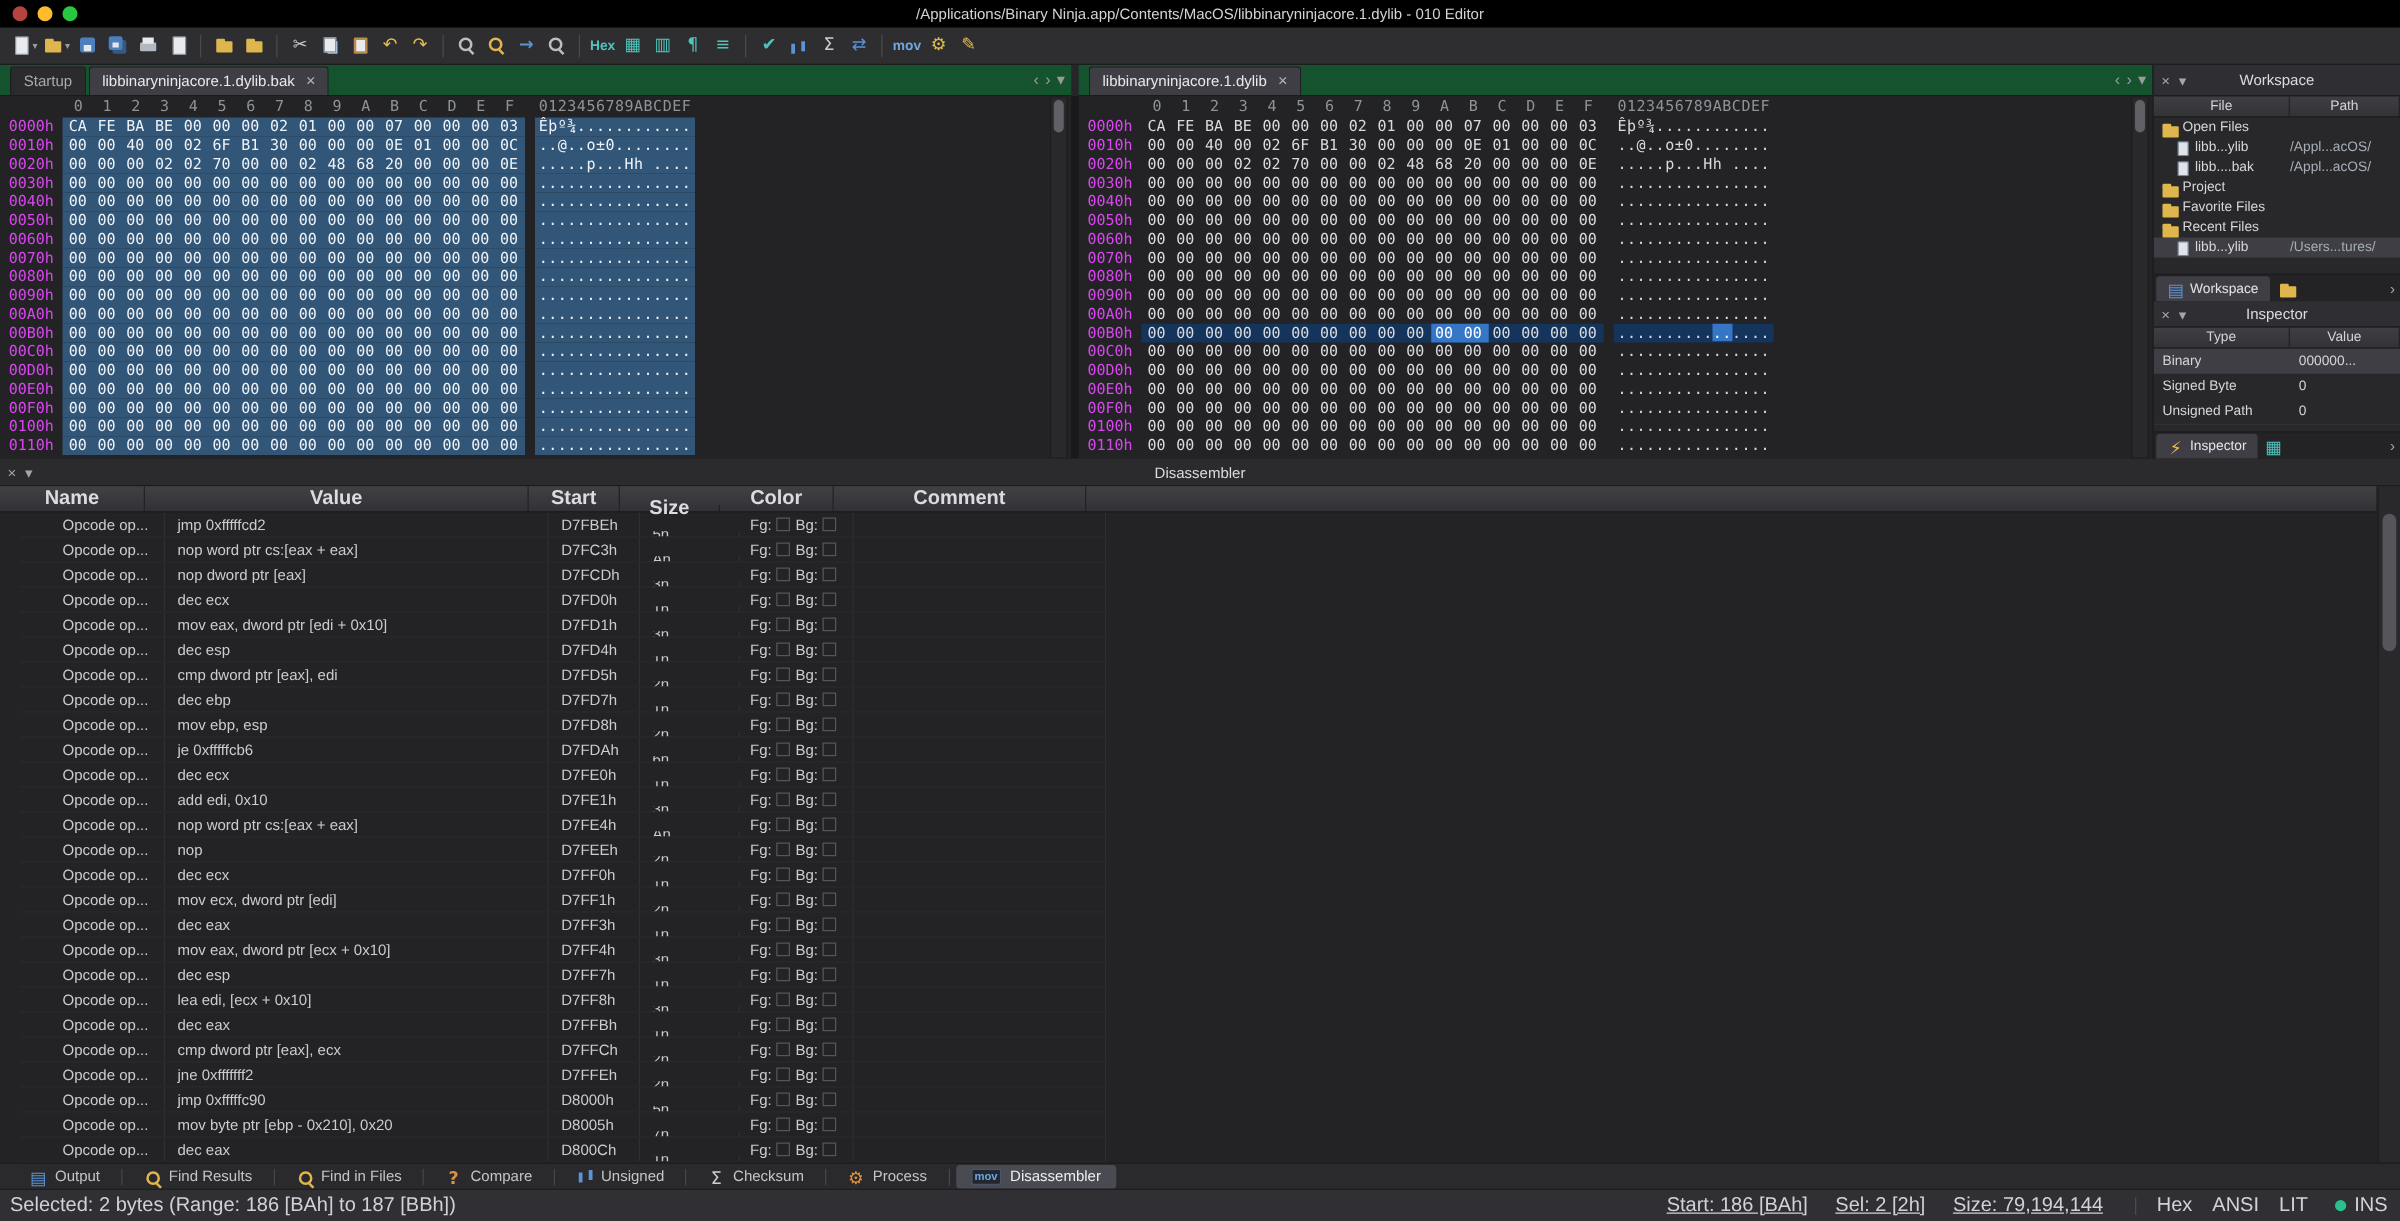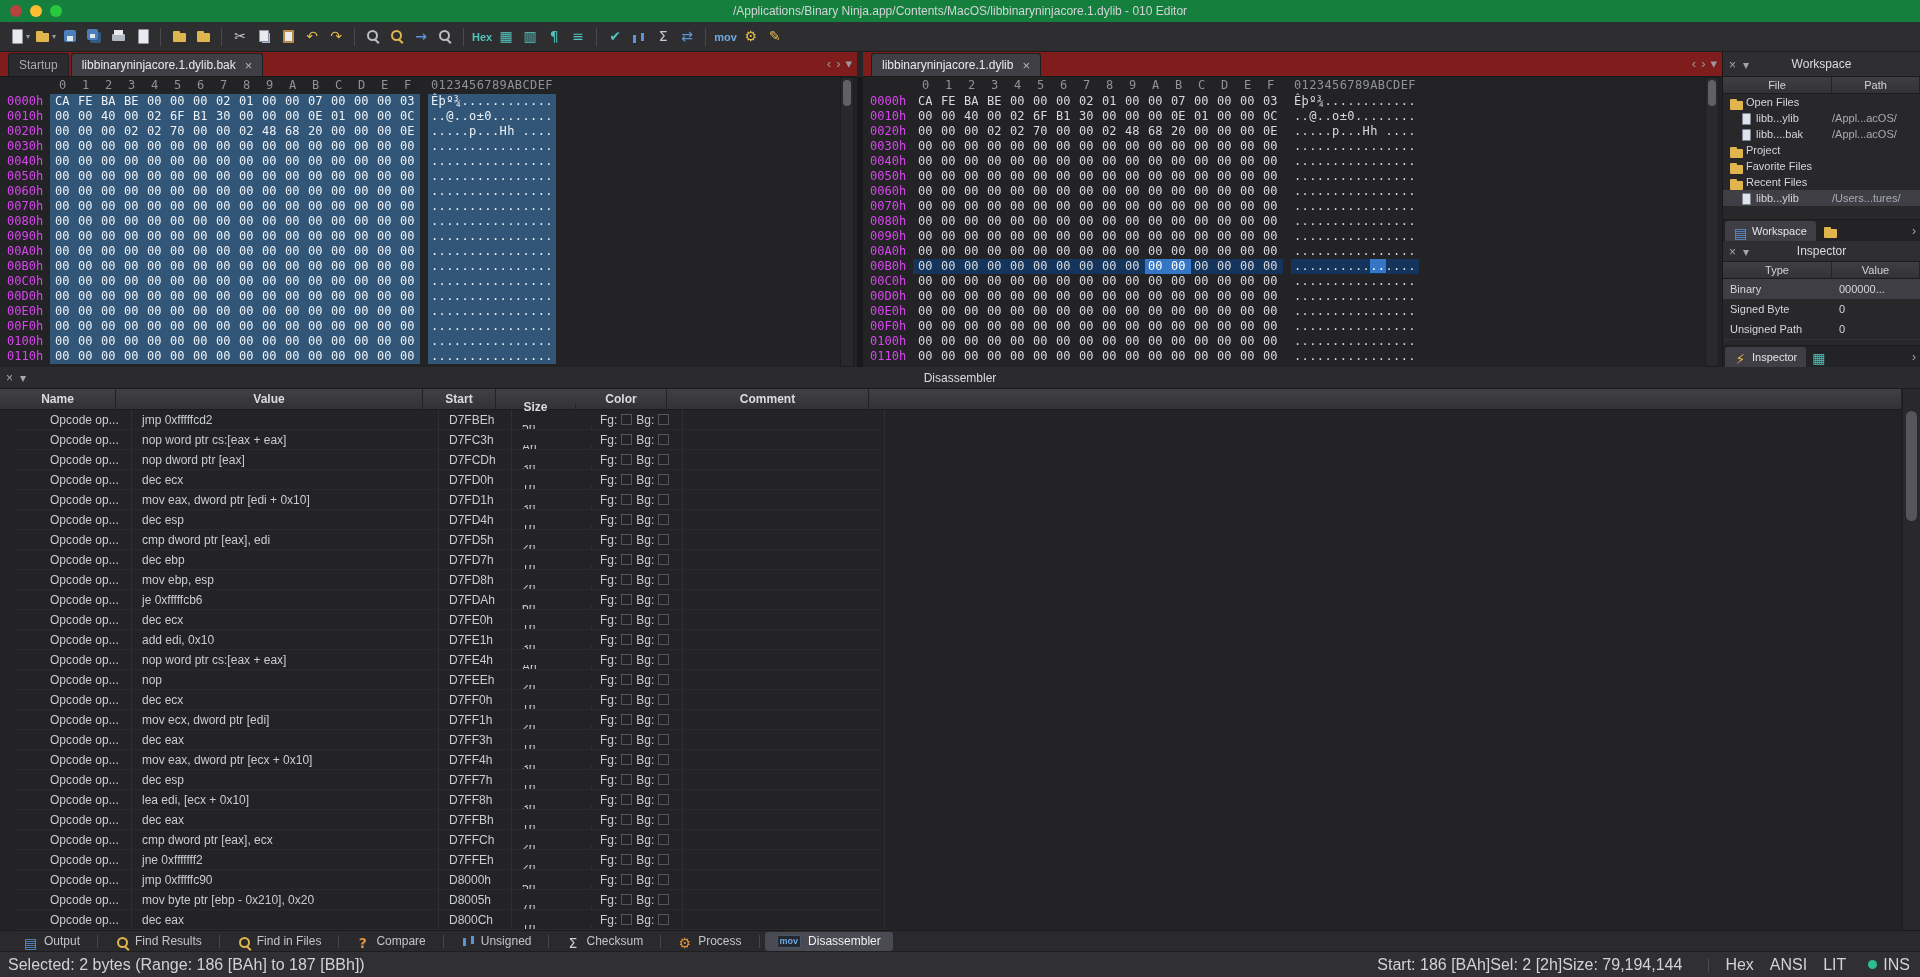--- a/index.html
+++ b/index.html
@@ -1,20 +1,20 @@
 <!DOCTYPE html>
 <html><head>
 <meta charset="utf-8">
 <style>
 *{margin:0;padding:0;box-sizing:border-box;}
 html,body{width:1920px;height:977px;margin:0;overflow:hidden;background:#1b1b1d;}
 .window{position:relative;width:1920px;height:977px;background:#262628;font-family:"Liberation Sans",sans-serif;color:#d6d6da;overflow:hidden;}
 
 
-.titlebar{position:absolute;top:0;left:0;right:0;height:35px;background:#15803d;border-bottom:1px solid #0e0e10;padding-left:24px;}
+.titlebar{position:absolute;top:0;left:0;right:0;height:35px;background:#000000;border-bottom:1px solid #0e0e10;padding-left:24px;}
 .lights{position:absolute;left:10px;top:5px;display:flex;gap:8px;}
 .light{width:12px;height:12px;border-radius:50%;border:none;}
 .light.close{background:#b5433e;}
 .light.min{background:#febc2e;}
 .light.zoom{background:#28c840;}
 .titlebar-title{position:absolute;left:0;right:0;top:0;height:22px;line-height:22px;text-align:center;font-size:12px;color:#d3d3d7;}
 
 
 .toolbar{position:absolute;top:22px;left:0;right:0;height:30px;background:#2e2e31;border-bottom:1px solid #1d1d1f;display:flex;align-items:center;padding:0 6px;}
 .tb-btn{height:24px;min-width:24px;background:transparent;border:none;display:flex;align-items:center;justify-content:center;padding:0 2px;cursor:default;}
@@ -60,21 +60,21 @@
 .ic-sigma::before{content:"Σ";color:#c9ced6;}
 .ic-compare::before{content:"⇄";color:#5b93d6;}
 .ic-gear::before{content:"⚙";color:#e3bc4f;}
 .ic-pencil::before{content:"✎";color:#e3bc4f;}
 .ic-bolt::before{content:"⚡";color:#e3bc4f;font-size:11px;}
 .ic-question::before{content:"?";color:#e0913f;font-weight:bold;font-size:13px;line-height:15px;}
 .ic-gear-o::before{content:"⚙";color:#e0913f;}
 .mov-badge{font-size:9px;font-weight:bold;color:#6fa8e0;border:1px solid #47566b;border-radius:2px;padding:0 2px;line-height:11px;background:#23272e;}
 
 
-.tabgroup{position:absolute;top:52px;height:25px;background:#7f1d1d;border-bottom:1px solid #1a1a1c;display:flex;align-items:flex-end;}
+.tabgroup{position:absolute;top:52px;height:25px;background:#14532d;border-bottom:1px solid #1a1a1c;display:flex;align-items:center;}
 .tabgroup.left{left:0;width:857px;}
 .tabgroup.right{left:863px;width:859px;}
 .tab{height:23px;display:flex;align-items:center;padding:0 10px;background:#2b2b2e;color:#a9a9ae;font-size:12px;margin-right:2px;border:1px solid #1f1f22;border-bottom:none;border-radius:3px 3px 0 0;white-space:nowrap;}
 .tab.first{margin-left:8px;}
 .tab.active{background:#3e3e44;color:#e9e9ed;}
 .tab-close{margin-left:9px;color:#b4b4b9;font-size:13px;line-height:13px;}
 .tabnav{position:absolute;right:5px;top:4px;display:flex;gap:5px;color:#9a9aa0;font-size:13px;}
 .tabnav span{cursor:default;}
 
 
@@ -120,21 +120,21 @@
 .insp-row{height:20px;display:flex;align-items:center;color:#d6d6da;}
 .insp-row.selected{background:#3e3e44;}
 .insp-type{width:109px;padding-left:7px;flex:none;}
 .insp-val{padding-left:7px;}
 .insp-partial{height:6px;border-top:1px solid #313135;flex:none;}
 
 
 .bottom{position:absolute;top:367px;left:0;width:1920px;height:563px;background:#232326;}
 .bottom-header{position:relative;height:22px;background:#2b2b2e;border-bottom:1px solid #1c1c1e;}
 .bottom-title{position:absolute;left:0;right:0;text-align:center;line-height:22px;font-size:12px;color:#dcdce0;}
-.dtable-header{position:absolute;top:22px;left:0;right:18px;height:21px;background:linear-gradient(#404045,#313136);border-bottom:1px solid #1c1c1e;display:flex;font-size:12px;font-weight:bold;color:#dcdce0;}
+.dtable-header{position:absolute;top:22px;left:0;right:18px;height:21px;background:linear-gradient(#404045,#313136);border-bottom:1px solid #1c1c1e;display:flex;font-size:16px;font-weight:bold;color:#dcdce0;}
 .dth{display:flex;align-items:center;justify-content:center;border-right:1px solid #232327;}
 .dc-name{width:116px;}
 .dc-value{width:307px;}
 .dc-start{width:73px;}
 .dc-size{width:80px;margin-top:15px;}
 .dc-color{width:91px;}
 .dc-comment{width:202px;}
 .dtable-body{position:absolute;top:43px;left:16px;width:869px;height:520px;overflow:hidden;}
 .drow{display:flex;height:20px;font-size:12px;color:#c9ccd1;border-bottom:1px solid #2a2a2d;}
 .dcell{display:flex;align-items:center;border-right:1px solid #2f2f33;overflow:hidden;white-space:nowrap;}
@@ -148,21 +148,21 @@
 .bottom-scroll .thumb{position:absolute;left:3px;right:3px;top:22px;height:110px;background:#55555b;border-radius:6px;}
 
 
 .panel-tabs{position:absolute;top:930px;left:0;width:1920px;height:21px;background:#2a2a2d;border-top:1px solid #1b1b1d;display:flex;align-items:center;padding-left:12px;font-size:12px;color:#c4c4c9;}
 .ptab{display:flex;align-items:center;gap:7px;height:19px;padding:0 12px;border-radius:3px;white-space:nowrap;justify-content:center;}
 .ptab.active{background:#4a4a52;color:#edeff3;}
 .ptab-sep{width:1px;height:13px;background:#45454b;margin:0 5px;flex:none;}
 .statusbar{position:absolute;top:951px;left:0;width:1920px;height:26px;background:#303034;border-top:1px solid #1e1e20;display:flex;align-items:center;font-size:16px;color:#d2d2d6;}
 .status-left{margin-left:8px;}
 .status-right{margin-left:auto;display:flex;align-items:center;margin-right:10px;gap:0;}
-.st{}
+.st{margin-left:22px;text-decoration:underline;}
 .st-sep{width:1px;height:14px;background:#4a4a50;margin-left:26px;}
 .st-mini{margin-left:16px;}
 .ins-dot{width:9px;height:9px;border-radius:50%;background:#2bbf8e;margin-left:22px;flex:none;}
 .st-ins{margin-left:6px;}
 </style>
 </head>
 <body>
 
 <div class="window">
 

